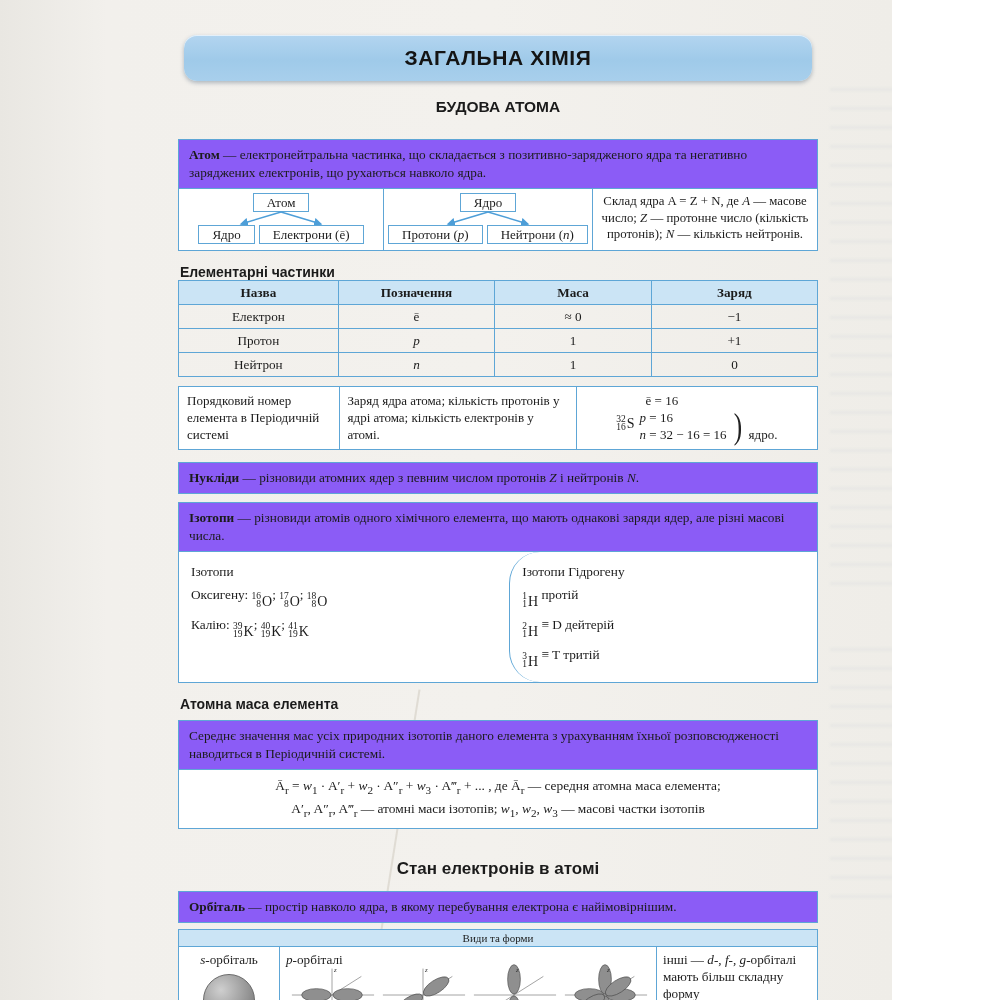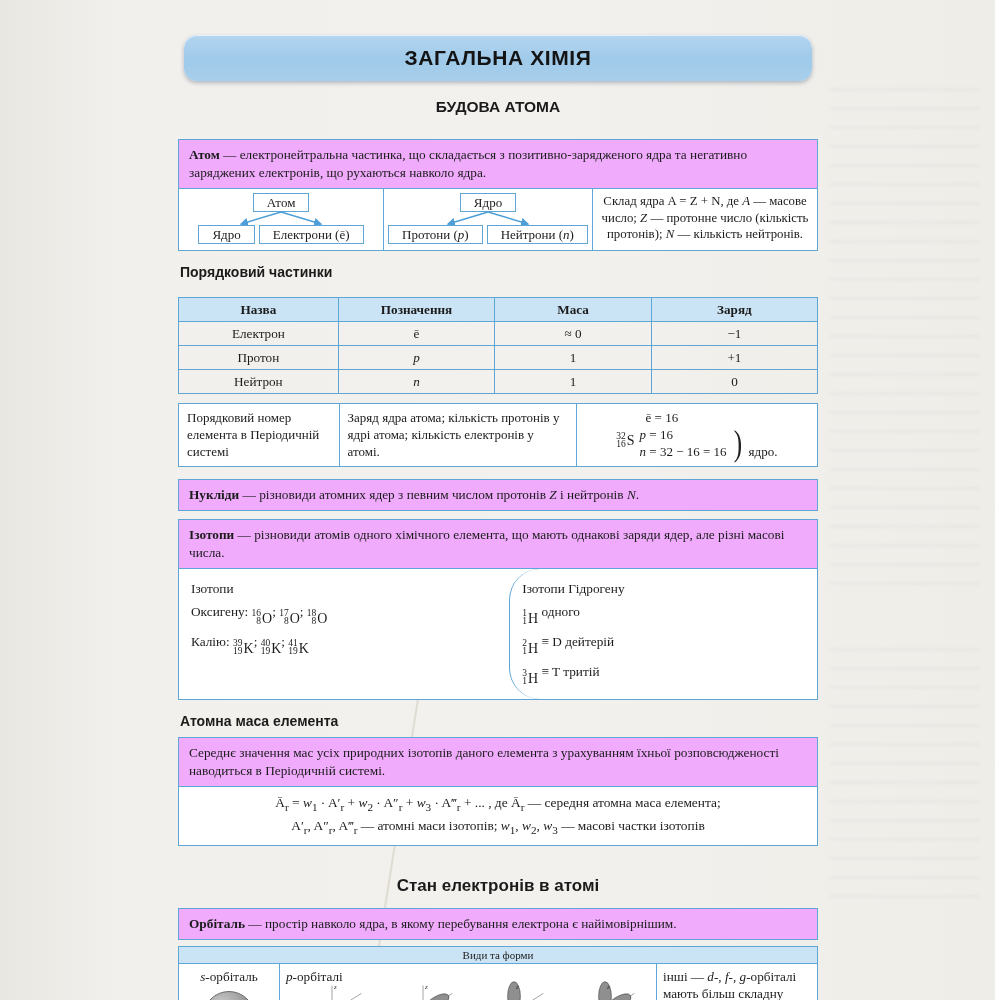--- a/index.html
+++ b/index.html
@@ -1,17 +1,17 @@
 <!DOCTYPE html>
 <html><head>
 <meta charset="utf-8">
 <style>
   html,body{margin:0;padding:0;}
   .screen{
-    position:relative;width:995px;height:1000px;overflow:hidden;
+    position:relative;width:892px;height:1000px;overflow:hidden;
     background:linear-gradient(90deg,#e9e7e2 0%,#f2f0ec 12%,#f3f1ed 55%,#efede8 100%);
     font-family:"Liberation Serif","DejaVu Serif",serif;
     color:#1b1b1b;
   }
   .ghost{position:absolute;opacity:.16;pointer-events:none;
     background:repeating-linear-gradient(180deg,transparent 0 8px,#b9c4cc 8px 11px,transparent 11px 19px);
     filter:blur(1.5px);}
   .fold{position:absolute;left:398px;top:688px;width:2px;height:262px;background:#cfcabf;opacity:.55;transform:rotate(9deg);}
   .content{position:absolute;left:178px;top:0;width:640px;}
 
@@ -20,37 +20,37 @@
     background:linear-gradient(180deg,#b3d5f0,#9fcae9 55%,#a8cfec);
     box-shadow:0 2px 4px rgba(90,110,130,.45), inset 0 1px 0 rgba(255,255,255,.65);
     display:flex;align-items:center;justify-content:center;
   }
   .banner h1{margin:0;font-family:"Liberation Sans","DejaVu Sans",sans-serif;font-size:21px;letter-spacing:.6px;color:#141414;}
   .h-section{margin:17px 0 0 0;text-align:center;font-family:"Liberation Sans","DejaVu Sans",sans-serif;font-size:15.5px;font-weight:bold;}
   .h-sub{margin:13px 0 0 2px;font-family:"Liberation Sans","DejaVu Sans",sans-serif;font-size:14px;font-weight:bold;}
   .h-mid{margin:30px 0 0 0;text-align:center;font-family:"Liberation Sans","DejaVu Sans",sans-serif;font-size:17px;font-weight:bold;}
 
   .bluebox{border:1.4px solid #5ea6d6;background:#fff;}
-  .deffill{background:#f0abfc;}
+  .deffill{background:#8b5cf6;}
   .defrow{padding:6px 10px;font-size:13.3px;line-height:1.36;}
   b.term{font-weight:bold;}
 
   
   .atombox{margin-top:23px;}
   .atom-cols{display:flex;border-top:1px solid #5ea6d6;background:#fff;}
   .atom-col{padding:4px 4px 6px 4px;}
   .atom-col + .atom-col{border-left:1px solid #5ea6d6;}
   .c1{width:196px;} .c2{width:200px;} .c3{flex:1;padding:4px 8px;font-size:12.8px;line-height:1.3;text-align:center;}
   .tree{display:flex;flex-direction:column;align-items:center;}
   .tbox{border:1px solid #5ea6d6;background:#fff;padding:0 13px;font-size:13px;line-height:17px;white-space:nowrap;}
   .tkids{display:flex;gap:4px;}
   .tarrows{height:15px;margin:-1px 0;}
 
   
-  table.ptable{margin-top:17px;border-collapse:collapse;width:640px;border:1.4px solid #5ea6d6;}
+  table.ptable{margin-top:0;border-collapse:collapse;width:640px;border:1.4px solid #5ea6d6;}
   table.ptable th,table.ptable td{border:1px solid #5ea6d6;font-size:13.2px;text-align:center;padding:2px 4px;height:19px;}
   table.ptable th{background:#cbe4f5;font-weight:bold;}
   .w1{width:25%;} .w2{width:24.5%;} .w3{width:24.5%;} .w4{width:26%;}
 
   
   .ordbox{margin-top:9px;display:flex;}
   .ordcell{padding:5px 8px;font-size:13px;line-height:1.32;}
   .ordcell + .ordcell{border-left:1px solid #5ea6d6;}
   .o1{width:22.5%;} .o2{width:34.5%;} .o3{flex:1;display:flex;align-items:center;justify-content:center;}
   .sulfur{display:flex;align-items:stretch;gap:5px;font-size:13px;}
@@ -144,21 +144,21 @@
             <div class="tkids">
               <div class="tbox">Протони (<i>p</i>)</div>
               <div class="tbox">Нейтрони (<i>n</i>)</div>
             </div>
           </div>
         </div>
         <div class="atom-col c3">Склад ядра A = Z + N, де <i>A</i> — масове число; <i>Z</i> — протонне число (кількість протонів); <i>N</i> — кількість нейтронів.</div>
       </div>
     </div>
 
-    <div class="h-sub">Порядковий частинки</div>
+    <div class="h-sub">Елементарні частинки</div>
     <table class="ptable">
       <tbody>
           <tr>
         <th class="w1">Назва</th>
         <th class="w2">Позначення</th>
         <th class="w3">Маса</th>
         <th class="w4">Заряд</th>
       </tr>
       <tr>
         <td>Електрон</td>
@@ -267,21 +267,21 @@
         <div class="iso-col r">
           <div>Ізотопи Гідрогену</div>
           <div>
             <span class="nuc">
                 <span class="nstack">
                   <span>1</span>
                   <span>1</span>
                 </span>
                 <span class="nsym">H</span>
               </span>
-            <span>одного</span>
+            <span>протій</span>
           </div>
           <div>
             <span class="nuc">
                 <span class="nstack">
                   <span>2</span>
                   <span>1</span>
                 </span>
                 <span class="nsym">H</span>
               </span>
             <span>≡ D  дейтерій</span>

